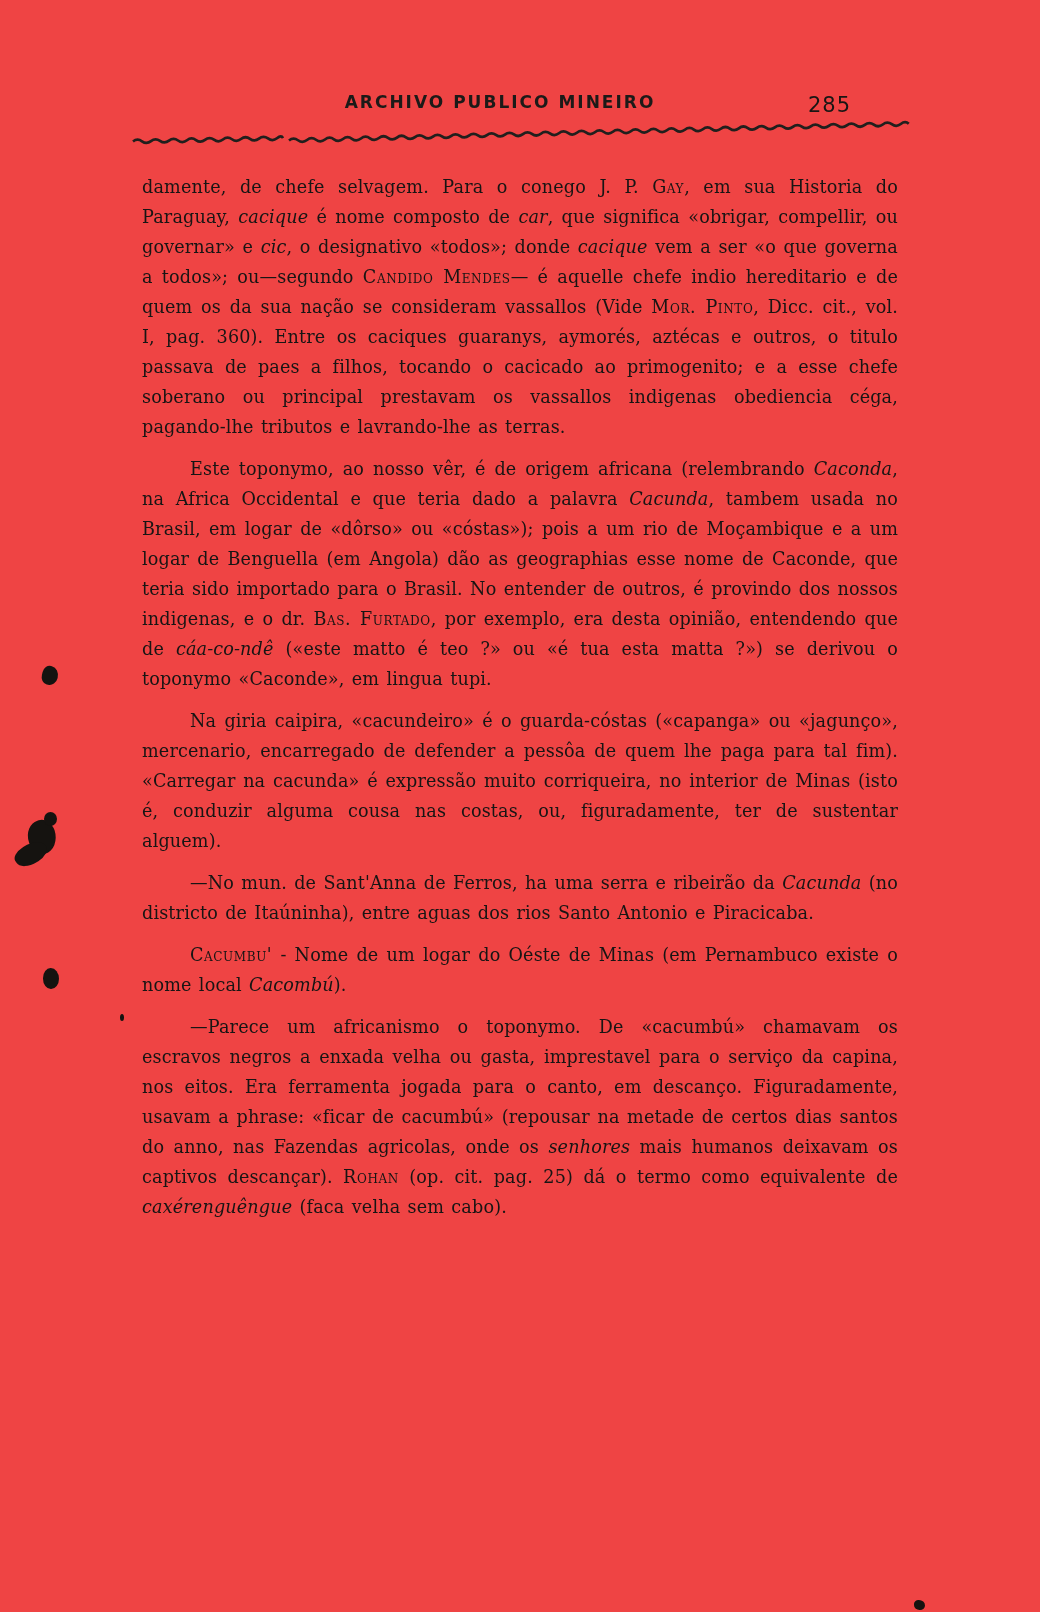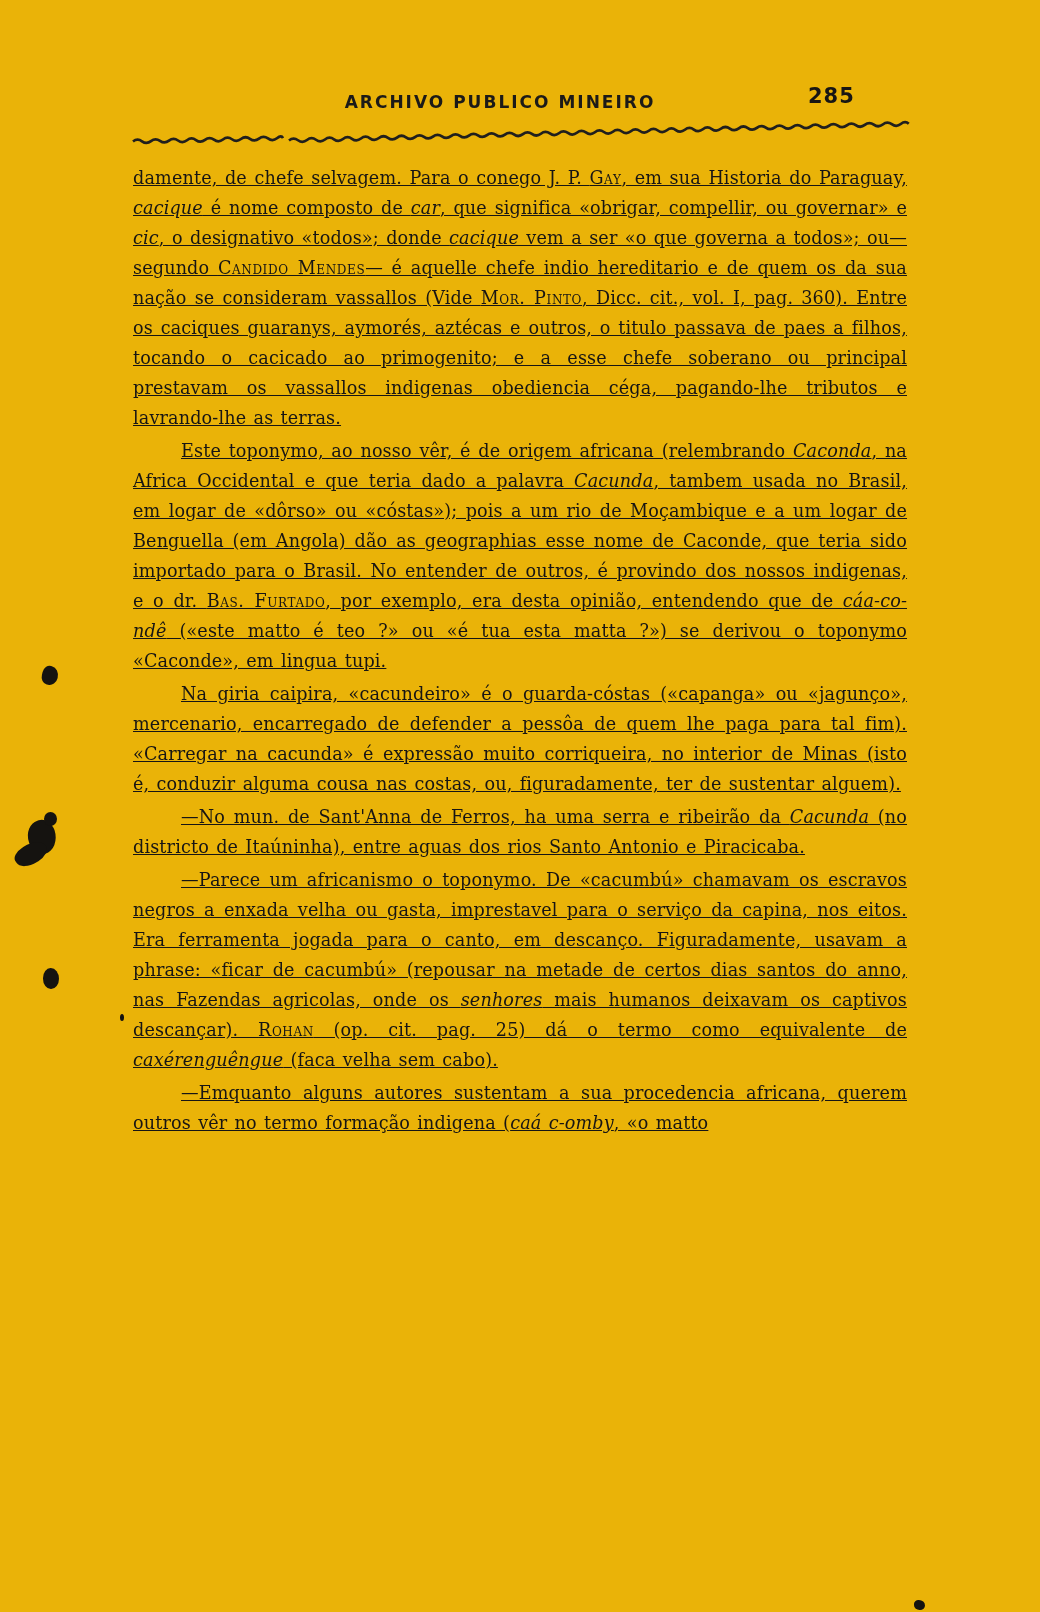--- a/index.html
+++ b/index.html
@@ -1,61 +1,61 @@
 <!DOCTYPE html>
 <html><head>
 <meta charset="utf-8">
 <style>
   html,body{margin:0;padding:0;background:#e8e6e0;}
   .page{
     position:relative;
     width:1040px;height:1612px;
     margin:0 auto;
-    background:#eab308;
+    background:#ef4444;
     overflow:hidden;
     font-family:"DejaVu Serif", serif;
     color:#171514;
   }
   
   .running-head{
     position:absolute;
     left:300px;top:92px;width:400px;
     text-align:center;
     font-family:"DejaVu Sans", sans-serif;
     font-weight:bold;
     font-size:17px;
     letter-spacing:2px;
     color:#1c1a18;
     white-space:nowrap;
   }
   .page-number{
     position:absolute;
-    left:808px;top:84px;
+    left:808px;top:93px;
     font-family:"DejaVu Sans", sans-serif;
-    font-weight:bold;
+    font-weight:normal;
     font-size:21px;
     letter-spacing:1px;
     color:#181614;
   }
   
   .squiggle{position:absolute;overflow:visible;}
   .squiggle path{stroke:#211f1d;stroke-width:2.7;fill:none;}
   #rule-left{left:133px;top:137px;transform:rotate(-1.3deg);transform-origin:left center;}
   #rule-right{left:289px;top:136px;transform:rotate(-1.55deg);transform-origin:left center;}
   
   .body-text{
     position:absolute;
     left:130px;top:160px;width:780px;
     font-size:17.6px;
     line-height:30px;
     text-align:justify;
     letter-spacing:.15px;
     word-spacing:1.5px;
   }
-  .body-text p{margin:3px;text-indent:48px;text-decoration:underline;}
+  .body-text p{margin:12px;text-indent:48px;}
   .body-text p.no-indent{text-indent:0;}
   .seg{}
   .it{font-style:italic;}
   .sc{font-variant:small-caps;letter-spacing:.6px;}
   
   .ink{position:absolute;background:#151310;border-radius:50%;}
   #blot-1{left:42px;top:666px;width:16px;height:19px;border-radius:46% 58% 52% 48%;transform:rotate(14deg);}
   #blot-2a{left:28px;top:820px;width:28px;height:34px;border-radius:55% 45% 60% 40%;transform:rotate(-18deg);}
   #blot-2b{left:14px;top:844px;width:34px;height:20px;border-radius:40% 60% 45% 55%;transform:rotate(-32deg);}
   #blot-2c{left:44px;top:812px;width:13px;height:14px;}
@@ -77,22 +77,22 @@
   </svg>
   <svg id="rule-right" class="squiggle" width="620" height="9">
     <path d="M0,4.5 Q4.5,1.1 9,4.5 Q13.5,7.9 18,4.5 Q22.5,1.1 27,4.5 Q31.5,7.9 36,4.5 Q40.5,1.1 45,4.5 Q49.5,7.9 54,4.5 Q58.5,1.1 63,4.5 Q67.5,7.9 72,4.5 Q76.5,1.1 81,4.5 Q85.5,7.9 90,4.5 Q94.5,1.1 99,4.5 Q103.5,7.9 108,4.5 Q112.5,1.1 117,4.5 Q121.5,7.9 126,4.5 Q130.5,1.1 135,4.5 Q139.5,7.9 144,4.5 Q148.5,1.1 153,4.5 Q157.5,7.9 162,4.5 Q166.5,1.1 171,4.5 Q175.5,7.9 180,4.5 Q184.5,1.1 189,4.5 Q193.5,7.9 198,4.5 Q202.5,1.1 207,4.5 Q211.5,7.9 216,4.5 Q220.5,1.1 225,4.5 Q229.5,7.9 234,4.5 Q238.5,1.1 243,4.5 Q247.5,7.9 252,4.5 Q256.5,1.1 261,4.5 Q265.5,7.9 270,4.5 Q274.5,1.1 279,4.5 Q283.5,7.9 288,4.5 Q292.5,1.1 297,4.5 Q301.5,7.9 306,4.5 Q310.5,1.1 315,4.5 Q319.5,7.9 324,4.5 Q328.5,1.1 333,4.5 Q337.5,7.9 342,4.5 Q346.5,1.1 351,4.5 Q355.5,7.9 360,4.5 Q364.5,1.1 369,4.5 Q373.5,7.9 378,4.5 Q382.5,1.1 387,4.5 Q391.5,7.9 396,4.5 Q400.5,1.1 405,4.5 Q409.5,7.9 414,4.5 Q418.5,1.1 423,4.5 Q427.5,7.9 432,4.5 Q436.5,1.1 441,4.5 Q445.5,7.9 450,4.5 Q454.5,1.1 459,4.5 Q463.5,7.9 468,4.5 Q472.5,1.1 477,4.5 Q481.5,7.9 486,4.5 Q490.5,1.1 495,4.5 Q499.5,7.9 504,4.5 Q508.5,1.1 513,4.5 Q517.5,7.9 522,4.5 Q526.5,1.1 531,4.5 Q535.5,7.9 540,4.5 Q544.5,1.1 549,4.5 Q553.5,7.9 558,4.5 Q562.5,1.1 567,4.5 Q571.5,7.9 576,4.5 Q580.5,1.1 585,4.5 Q589.5,7.9 594,4.5 Q598.5,1.1 603,4.5 Q607.5,7.9 612,4.5 Q616.5,1.1 620,4.5"></path>
   </svg>
 
   <div class="body-text">
       <p class="no-indent"><span class="seg">damente, de chefe selvagem. Para o conego J. P. </span><span class="seg sc">Gay</span><span class="seg">, em sua Historia do Paraguay, </span><span class="seg it">cacique</span><span class="seg"> é nome composto de </span><span class="seg it">car</span><span class="seg">, que significa «obrigar, compellir, ou governar» e </span><span class="seg it">cic</span><span class="seg">, o designativo «todos»; donde </span><span class="seg it">cacique</span><span class="seg"> vem a ser «o que governa a todos»; ou—segundo </span><span class="seg sc">Candido Mendes</span><span class="seg">— é aquelle chefe indio hereditario e de quem os da sua nação se consideram vassallos (Vide </span><span class="seg sc">Mor. Pinto</span><span class="seg">, Dicc. cit., vol. I, pag. 360). Entre os caciques guaranys, aymorés, aztécas e outros, o titulo passava de paes a filhos, tocando o cacicado ao primogenito; e a esse chefe soberano ou principal prestavam os vassallos indigenas obediencia céga, pagando-lhe tributos e lavrando-lhe as terras.</span></p>
       <p><span class="seg">Este toponymo, ao nosso vêr, é de origem africana (relembrando </span><span class="seg it">Caconda</span><span class="seg">, na Africa Occidental e que teria dado a palavra </span><span class="seg it">Cacunda</span><span class="seg">, tambem usada no Brasil, em logar de «dôrso» ou «cóstas»); pois a um rio de Moçambique e a um logar de Benguella (em Angola) dão as geographias esse nome de Caconde, que teria sido importado para o Brasil. No entender de outros, é provindo dos nossos indigenas, e o dr. </span><span class="seg sc">Bas. Furtado</span><span class="seg">, por exemplo, era desta opinião, entendendo que de </span><span class="seg it">cáa-co-ndê</span><span class="seg"> («este matto é teo ?» ou «é tua esta matta ?») se derivou o toponymo «Caconde», em lingua tupi.</span></p>
       <p><span class="seg">Na giria caipira, «cacundeiro» é o guarda-cóstas («capanga» ou «jagunço», mercenario, encarregado de defender a pessôa de quem lhe paga para tal fim). «Carregar na cacunda» é expressão muito corriqueira, no interior de Minas (isto é, conduzir alguma cousa nas costas, ou, figuradamente, ter de sustentar alguem).</span></p>
       <p><span class="seg">—No mun. de Sant'Anna de Ferros, ha uma serra e ribeirão da </span><span class="seg it">Cacunda</span><span class="seg"> (no districto de Itaúninha), entre aguas dos rios Santo Antonio e Piracicaba.</span></p>
+      <p><span class="seg sc">Cacumbu'</span><span class="seg"> - Nome de um logar do Oéste de Minas (em Pernambuco existe o nome local </span><span class="seg it">Cacombú</span><span class="seg">).</span></p>
       <p><span class="seg">—Parece um africanismo o toponymo. De «cacumbú» chamavam os escravos negros a enxada velha ou gasta, imprestavel para o serviço da capina, nos eitos. Era ferramenta jogada para o canto, em descanço. Figuradamente, usavam a phrase: «ficar de cacumbú» (repousar na metade de certos dias santos do anno, nas Fazendas agricolas, onde os </span><span class="seg it">senhores</span><span class="seg"> mais humanos deixavam os captivos descançar). </span><span class="seg sc">Rohan</span><span class="seg"> (op. cit. pag. 25) dá o termo como equivalente de </span><span class="seg it">caxérenguêngue</span><span class="seg"> (faca velha sem cabo).</span></p>
-      <p><span class="seg">—Emquanto alguns autores sustentam a sua procedencia africana, querem outros vêr no termo formação indigena (</span><span class="seg it">caá c-omby</span><span class="seg">, «o matto</span></p>
     </div>
 
   <div class="ink" id="blot-1"></div>
   <div class="ink" id="blot-2a"></div>
   <div class="ink" id="blot-2b"></div>
   <div class="ink" id="blot-2c"></div>
   <div class="ink" id="blot-3"></div>
   <div class="ink" id="speck-1"></div>
   <div class="ink" id="speck-2"></div>
 

